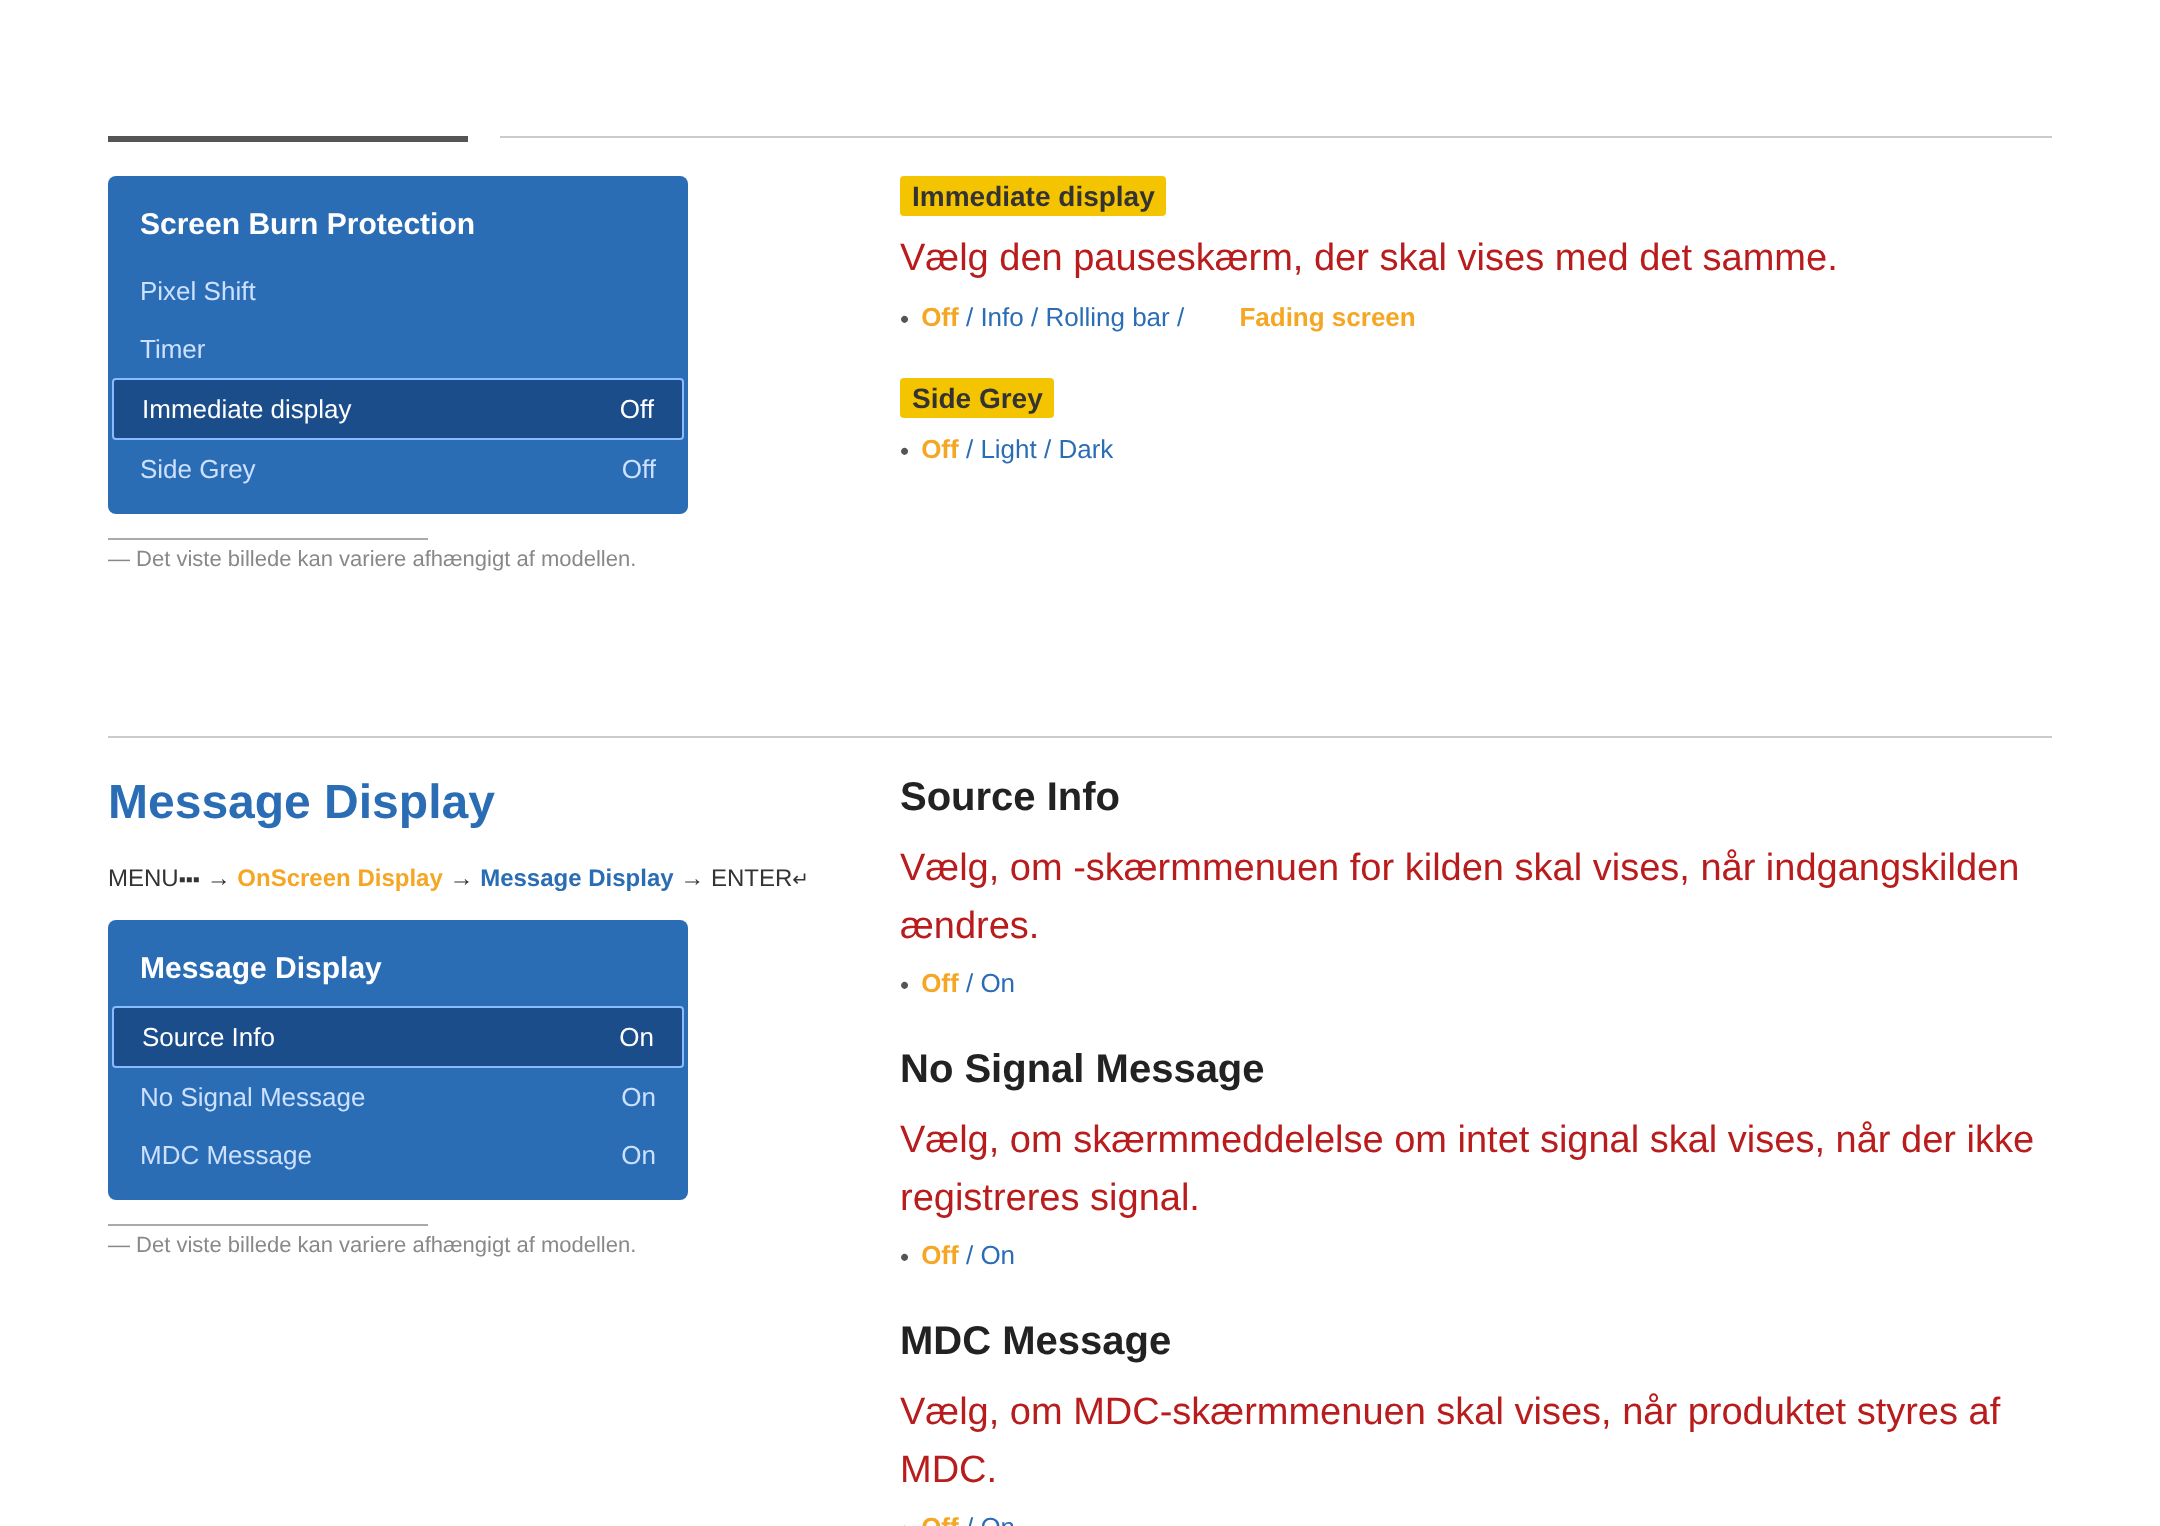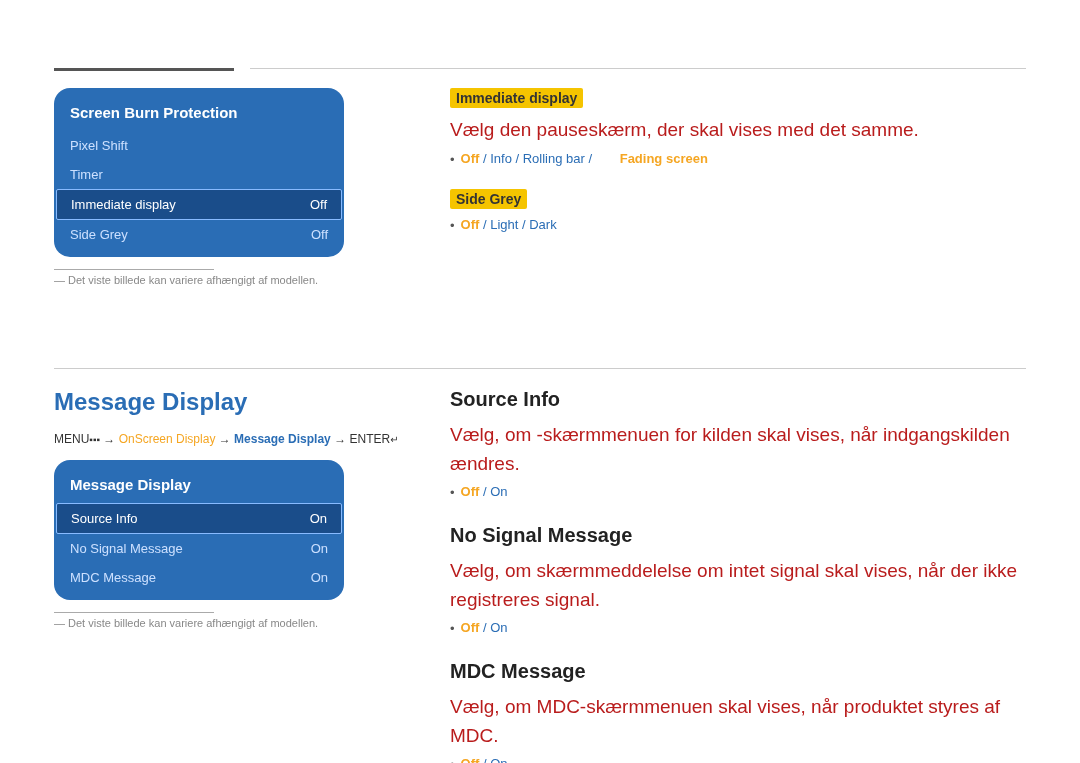--- a/index.html
+++ b/index.html
@@ -26,21 +26,21 @@
     
     .left-panel-top {
       position: absolute;
       top: 88px;
       left: 54px;
       width: 290px;
     }
 
     .menu-box {
       background: #2a6db5;
-      border-radius: 16px;
+      border-radius: 4px;
       overflow: hidden;
       padding: 8px 0;
     }
     .menu-box-title {
       color: #ffffff;
       font-size: 15px;
       font-weight: bold;
       padding: 8px 16px 10px 16px;
     }
     .menu-item {
@@ -144,21 +144,21 @@
     }
 
     .menu-path {
       position: absolute;
       top: 432px;
       left: 54px;
       font-size: 12px;
       color: #333;
     }
     .menu-path .arrow { color: #333; }
-    .menu-path .link-orange { color: #f5a623; font-weight: normal; }
+    .menu-path .link-orange { color: #f5a623; font-weight: bold; }
     .menu-path .link-blue { color: #2a6db5; font-weight: bold; }
 
     .left-panel-bottom {
       position: absolute;
       top: 460px;
       left: 54px;
       width: 290px;
     }
 
     

